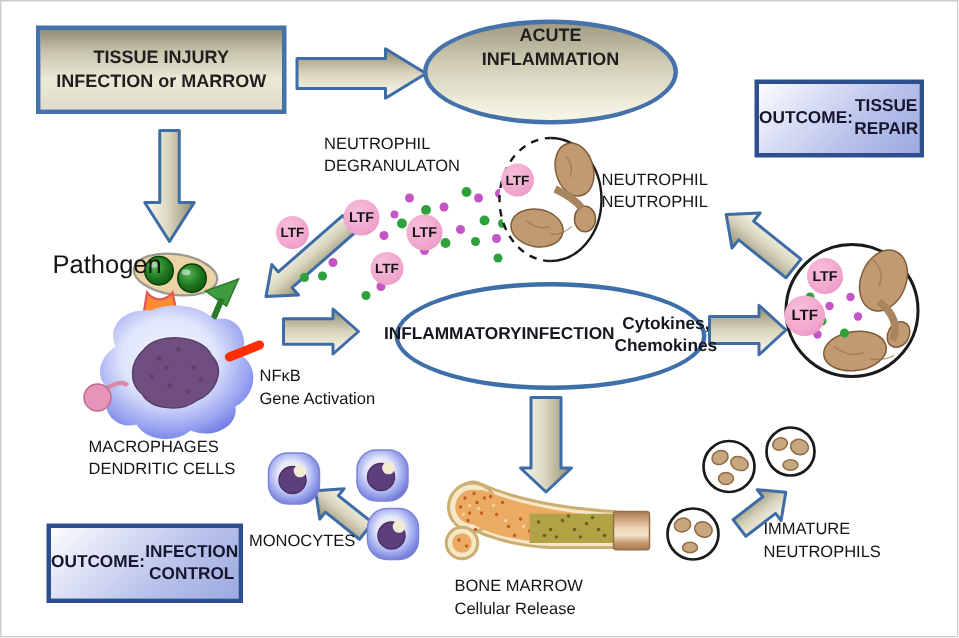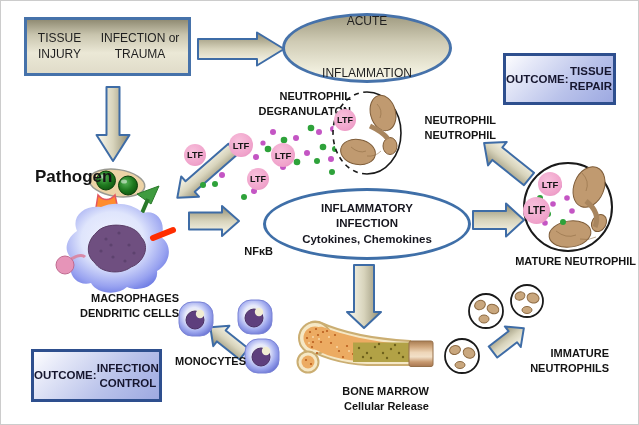--- a/index.html
+++ b/index.html
@@ -4,45 +4,45 @@
 <style>
   html,body{margin:0;padding:0;background:#fff;}
   #canvas{
     position:relative;width:637px;height:423px;background:#ffffff;
     border:1px solid #cccccc;overflow:hidden;
     font-family:"Liberation Sans",sans-serif;
   }
   #art{position:absolute;left:0;top:0;z-index:1;}
   .abs{position:absolute;z-index:2;box-sizing:border-box;}
   .lbl{
-    position:absolute;z-index:3;text-align:right;font-weight:bold;
+    position:absolute;z-index:3;text-align:left;font-weight:normal;
     color:#141414;font-size:11px;line-height:1.32;letter-spacing:0;
   }
   .lbl .ln{display:block;}
   .gbox{
     border:3px solid #4672aa;
     background:linear-gradient(180deg,#918c74 0%,#c9c5ae 28%,#ebe8d6 62%,#e0dcc9 100%);
-    display:flex;flex-direction:row;align-items:center;justify-content:center;
-    font-weight:normal;color:#1f1f1f;font-size:12px;line-height:1.28;text-align:center;
+    display:flex;flex-direction:column;align-items:center;justify-content:center;
+    font-weight:bold;color:#1f1f1f;font-size:12px;line-height:1.28;text-align:center;
   }
   .gellipse{
     border:3px solid #4672aa;border-radius:50%;
     background:linear-gradient(180deg,#a19c82 0%,#cfcbb4 40%,#f0eedd 85%,#f7f5e8 100%);
-    display:flex;flex-direction:column;align-items:center;justify-content:center;
-    font-weight:normal;color:#1f1f1f;font-size:12px;line-height:1.3;text-align:center;gap:36px;
+    display:flex;flex-direction:column;align-items:center;justify-content:flex-start;
+    font-weight:bold;color:#1f1f1f;font-size:12px;line-height:1.3;text-align:center;
   }
   .obox{
     border:3px solid #2e4f8e;
     background:linear-gradient(135deg,#fdfdfe 0%,#e6e9f8 20%,#b9c2ea 62%,#9da9e1 100%);
     display:flex;flex-direction:row;align-items:center;justify-content:center;
     font-weight:bold;color:#15152e;font-size:11.5px;line-height:1.3;text-align:center;
   }
   .wellipse{
     border:3px solid #3f6fa8;border-radius:50%;background:#ffffff;
-    display:flex;flex-direction:column;align-items:center;justify-content:center;
+    display:flex;align-items:center;justify-content:center;
     font-weight:bold;color:#16161f;font-size:11.5px;line-height:1.32;text-align:center;
   }
   .ltf{
     position:absolute;z-index:4;border-radius:50%;
     background:radial-gradient(circle at 40% 35%,#f8c0dc 0%,#f0a3cb 65%,#e389bb 100%);
     color:#141414;font-weight:bold;font-size:9px;
     display:flex;align-items:center;justify-content:center;
   }
 </style>
 </head>
@@ -290,21 +290,21 @@
       <circle cx="402" cy="356" r="1.2"></circle>
           <circle cx="370" cy="357" r="1.2"></circle>
           <circle cx="378" cy="343" r="1.2"></circle>
     </g>
     <rect x="408" y="340" width="24" height="25.5" rx="2" fill="url(#sg)" stroke="#96704a" stroke-width="1"></rect>
   </g>
 </svg>
 
   <div class="abs gbox" style="left:23px;top:16px;width:167px;height:59px;">
     <span>TISSUE INJURY</span>
-    <span>INFECTION or TRAUMA</span>
+    <span>INFECTION or MARROW</span>
   </div>
 
   <div class="abs gellipse" style="left:281px;top:12px;width:170px;height:70px;">
     <span>ACUTE</span>
     <span>INFLAMMATION</span>
   </div>
 
   <div class="abs obox" style="left:502px;top:52px;width:113px;height:52px;">
     <span>OUTCOME:</span>
     <span>TISSUE REPAIR</span>
@@ -330,25 +330,23 @@
     <span class="ln">NEUTROPHIL</span>
     <span class="ln">NEUTROPHIL</span>
   </div>
 
   <div class="lbl" style="left:34px;top:165px;width:62px;font-size:17px;">
     <span>Pathogen</span>
   </div>
 
   <div class="lbl" style="left:172px;top:243px;width:100px;">
     <span class="ln">NFκB</span>
-  </div>
-
-  <div class="lbl" style="left:500px;top:253px;width:135px;">
-    <span>MATURE NEUTROPHIL</span>
-  </div>
+    <span class="ln">Gene Activation</span>
+  </div>
+
 
   <div class="lbl" style="left:165px;top:353px;width:80px;">
     <span>MONOCYTES</span>
   </div>
 
   <div class="lbl" style="left:58px;top:290px;width:120px;">
     <span class="ln">MACROPHAGES</span>
     <span class="ln">DENDRITIC CELLS</span>
   </div>
 

